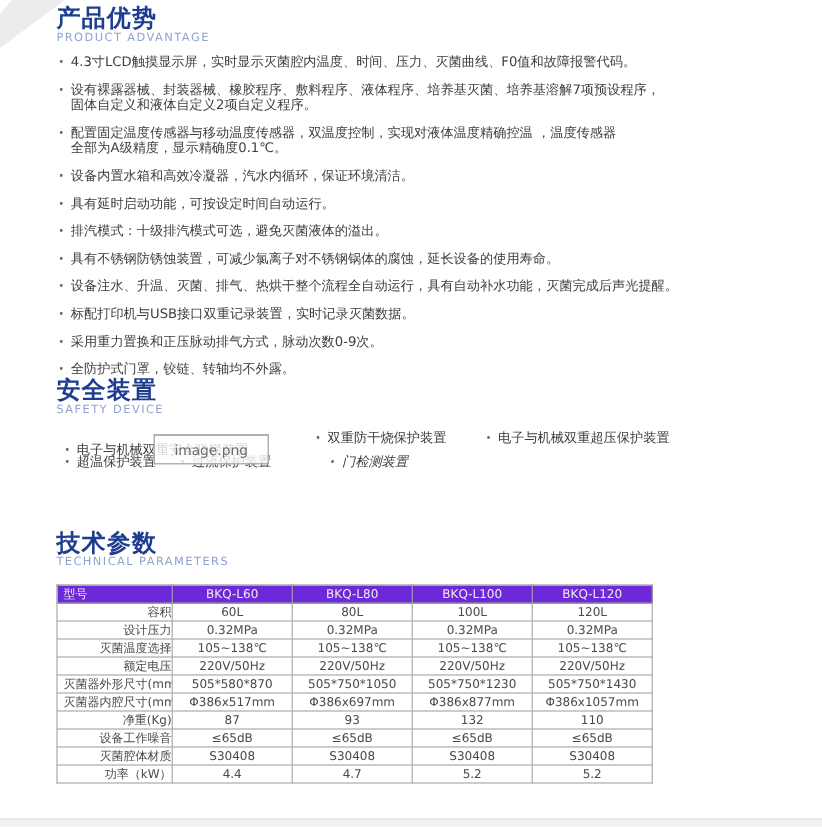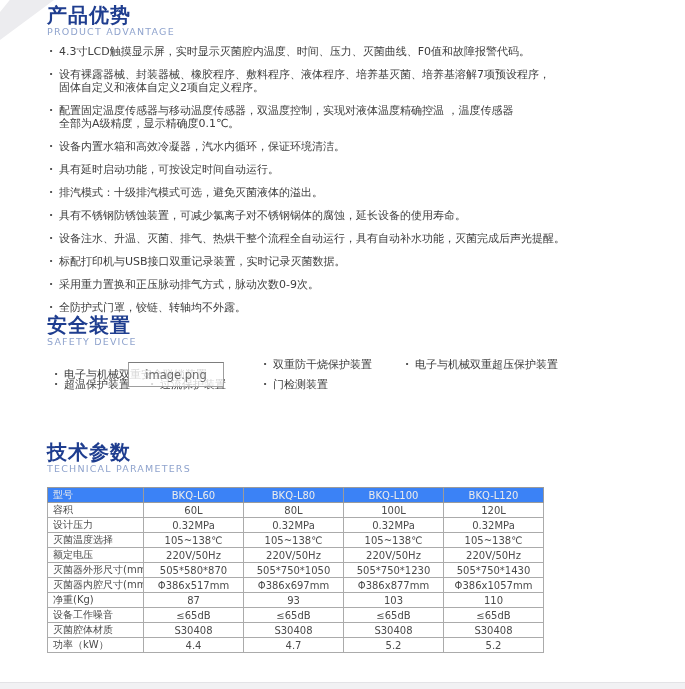--- a/index.html
+++ b/index.html
@@ -43,31 +43,31 @@
     border:1px solid #9e9e9e;border-top-color:#7d7d7d;
     box-sizing:border-box;
     display:flex;align-items:center;justify-content:center;
     font-size:11.5px;color:#6b6b6b;z-index:5;
   }
   table.params{
     margin-top:13px;border-collapse:collapse;table-layout:fixed;
     width:496px;
   }
   table.params th{
-    background:#3b82f6;color:#ececec;font-weight:normal;
+    background:#6d28d9;color:#ececec;font-weight:normal;
     font-size:10px;height:14px;padding:0;border:1px solid #9b9b9b;
     text-align:center;
   }
   table.params th:first-child{text-align:left;padding-left:5px;}
   table.params td{
     font-size:10px;color:#4a4a4a;height:12.5px;padding:0;
     border:1px solid #ababab;text-align:center;white-space:nowrap;
     overflow:hidden;
   }
-  table.params td:first-child{text-align:left;padding-left:5px;}
+  table.params td:first-child{text-align:right;padding-left:5px;}
   table.params{border:1px solid #8c8c8c;}
   .bottom-strip{
     position:absolute;left:0;bottom:0;width:685px;height:7px;
     background:#f1f1f3;border-top:1px solid #e3e3e6;box-sizing:border-box;
   }
 </style>
 </head>
 <body>
 
 <div class="corner-watermark"></div>
@@ -93,21 +93,21 @@
 </div>
 
 <div class="section" style="top:316px;height:90px;">
   <h1 class="sec-title">安全装置</h1>
   <div class="sec-sub">SAFETY DEVICE</div>
   <div class="safety-item" style="left:7px;top:52px;">电子与机械双重安全联锁装置</div>
   <div class="safety-item" style="left:216px;top:42px;">双重防干烧保护装置</div>
   <div class="safety-item" style="left:358px;top:42px;">电子与机械双重超压保护装置</div>
   <div class="safety-item" style="left:7px;top:62px;">超温保护装置</div>
   <div class="safety-item" style="left:103px;top:62px;">过流保护装置</div>
-  <div class="safety-item" style="left:216px;top:62px;">门检测装置</div>
+  <div class="safety-item" style="left:228px;top:62px;font-style:italic;">门检测装置</div>
 </div>
 
 <div class="broken-img-box">
   <span>image.png</span>
 </div>
 
 <div class="section" style="top:443px;">
   <h1 class="sec-title">技术参数</h1>
   <div class="sec-sub">TECHNICAL PARAMETERS</div>
   <table class="params">
@@ -167,21 +167,21 @@
           <td>灭菌器内腔尺寸(mm)</td>
           <td>Φ386x517mm</td>
           <td>Φ386x697mm</td>
           <td>Φ386x877mm</td>
           <td>Φ386x1057mm</td>
         </tr>
         <tr>
           <td>净重(Kg)</td>
           <td>87</td>
           <td>93</td>
-          <td>103</td>
+          <td>132</td>
           <td>110</td>
         </tr>
         <tr>
           <td>设备工作噪音</td>
           <td>≤65dB</td>
           <td>≤65dB</td>
           <td>≤65dB</td>
           <td>≤65dB</td>
         </tr>
         <tr>

